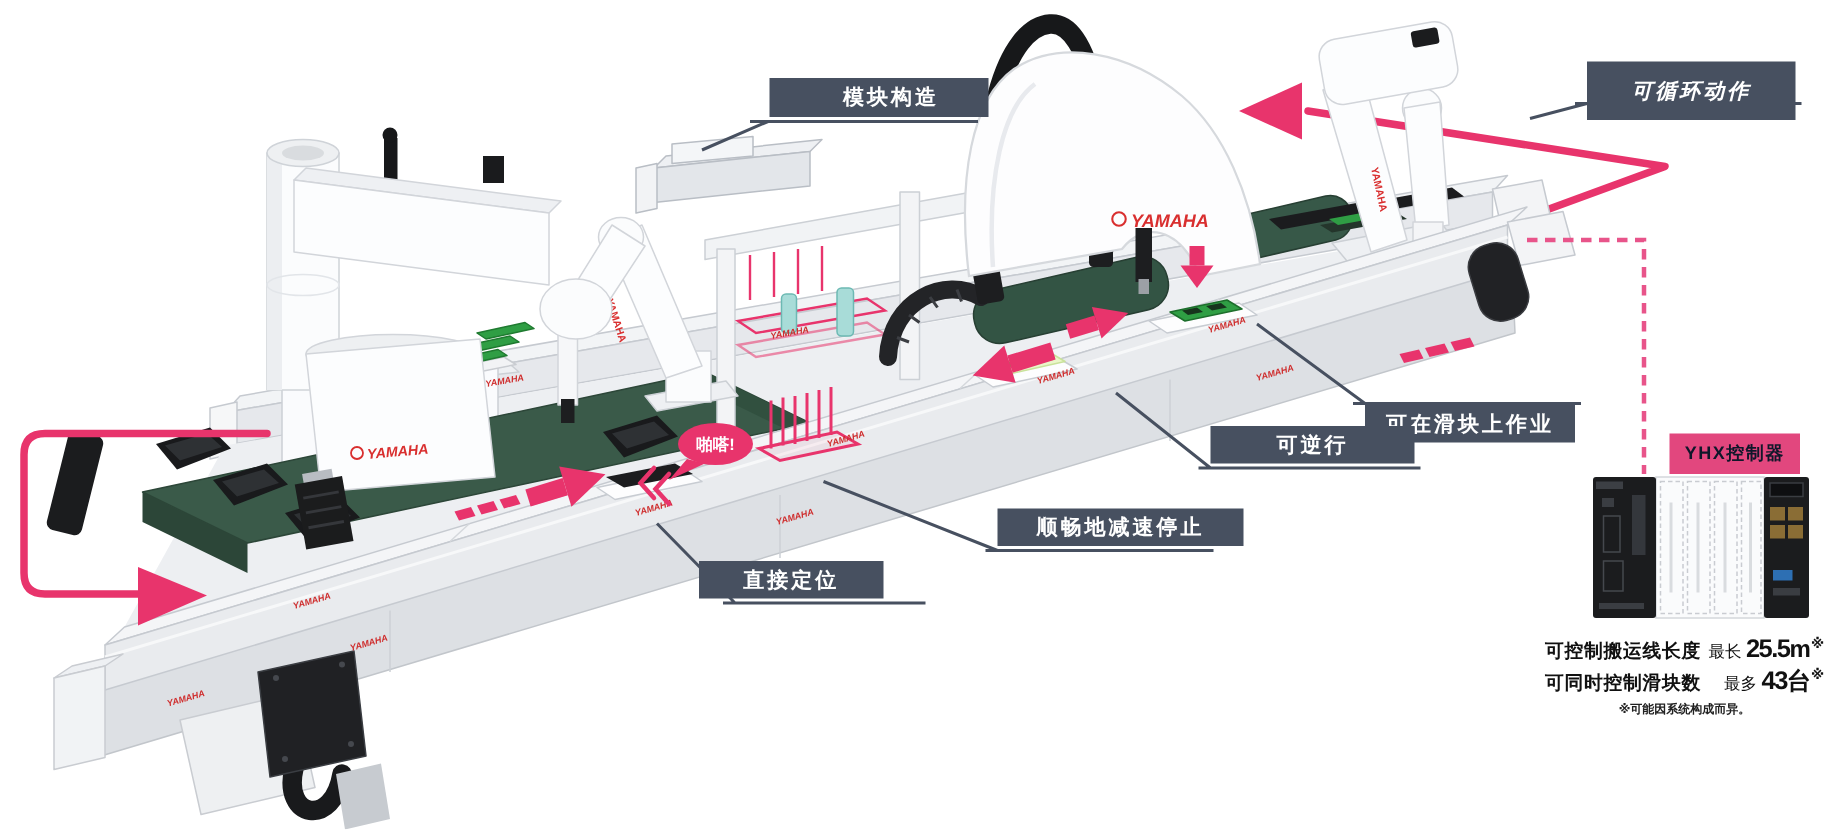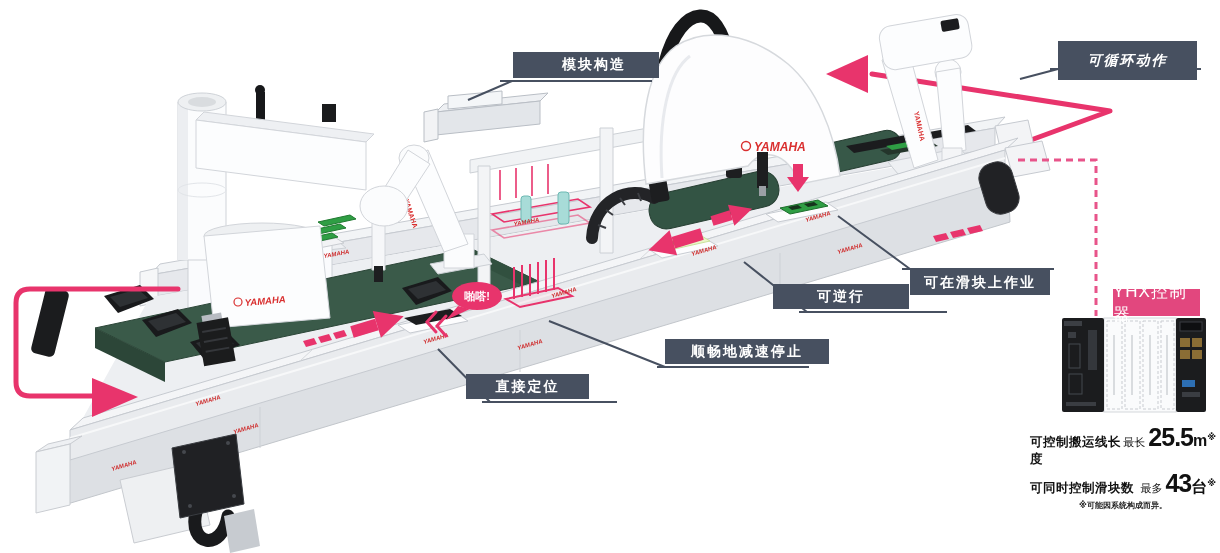--- a/index.html
+++ b/index.html
@@ -8,30 +8,30 @@
     font-family:"Liberation Sans","DejaVu Sans",sans-serif;overflow:hidden;
   }
   .stage svg.art{position:absolute;left:0;top:0;}
   .callout{
     position:absolute;background:#475060;color:#fff;display:flex;
     align-items:center;justify-content:center;font-weight:bold;
     font-size:14px;letter-spacing:2px;white-space:nowrap;
   }
   .ctrl-label{
     position:absolute;left:1113px;top:289px;width:87px;height:27px;
-    background:#e2477e;color:#ffffff;font-weight:normal;font-size:17px;
+    background:#e2477e;color:#0f172a;font-weight:bold;font-size:12px;
     display:flex;align-items:center;justify-content:center;letter-spacing:1px;
   }
   .specs{position:absolute;left:1030px;top:423px;width:186px;color:#111;}
-  .spec-row{display:flex;justify-content:space-between;align-items:baseline;}
+  .spec-row{display:flex;justify-content:space-between;align-items:baseline;text-align:center;}
   .spec-row + .spec-row{margin-top:1px;}
   .spec-label{font-size:12.5px;font-weight:bold;letter-spacing:0.5px;}
   .spec-val{white-space:nowrap;}
   .spec-qual{font-size:11px;font-weight:normal;margin-right:3px;}
-  .spec-value{font-size:25px;font-weight:bold;letter-spacing:-1px;}
+  .spec-value{font-size:17px;font-weight:bold;letter-spacing:-1px;}
   .spec-unit{font-size:16px;font-weight:bold;}
   .spec-note{font-size:9px;font-weight:bold;vertical-align:super;}
   .spec-footnote{text-align:center;font-size:8px;margin-top:2px;color:#222;font-weight:bold;}
 </style>
 </head>
 <body>
 
 <div class="stage">
 
 <svg class="art" width="1220" height="553" viewBox="0 0 1220 553">
@@ -337,21 +337,21 @@
     <rect x="1180" y="350" width="10" height="9" fill="#8a6d35"></rect>
     <rect x="1192" y="350" width="10" height="9" fill="#8a6d35"></rect>
     <rect x="1182" y="380" width="13" height="7" fill="#2d6fb3"></rect>
     <rect x="1182" y="392" width="18" height="5" fill="#3a3d42"></rect>
   </g>
 </svg>
 
 <div class="callout" style="left:513px;top:52px;width:130px;height:26px;padding-left:16px;">模块构造</div>
 <div class="callout" style="left:1058px;top:41px;width:139px;height:39px;font-style:italic;">可循环动作</div>
 <div class="callout" style="left:910px;top:241px;width:140px;height:25px;margin-top:29px;">可在滑块上作业</div>
-<div class="callout" style="left:773px;top:284px;width:136px;height:25px;">可逆行</div>
+<div class="callout" style="left:807px;top:284px;width:136px;height:25px;">可逆行</div>
 <div class="callout" style="left:665px;top:339px;width:164px;height:25px;">顺畅地减速停止</div>
 <div class="callout" style="left:466px;top:374px;width:123px;height:25px;">直接定位</div>
 
 <div class="ctrl-label">YHX控制器</div>
 
 <div class="specs">
   <div class="spec-row">
     <span class="spec-label">可控制搬运线长度</span>
     <span class="spec-val"><span class="spec-qual">最长</span><span class="spec-value">25.5</span><span class="spec-unit">m</span><span class="spec-note">※</span></span>
   </div>

